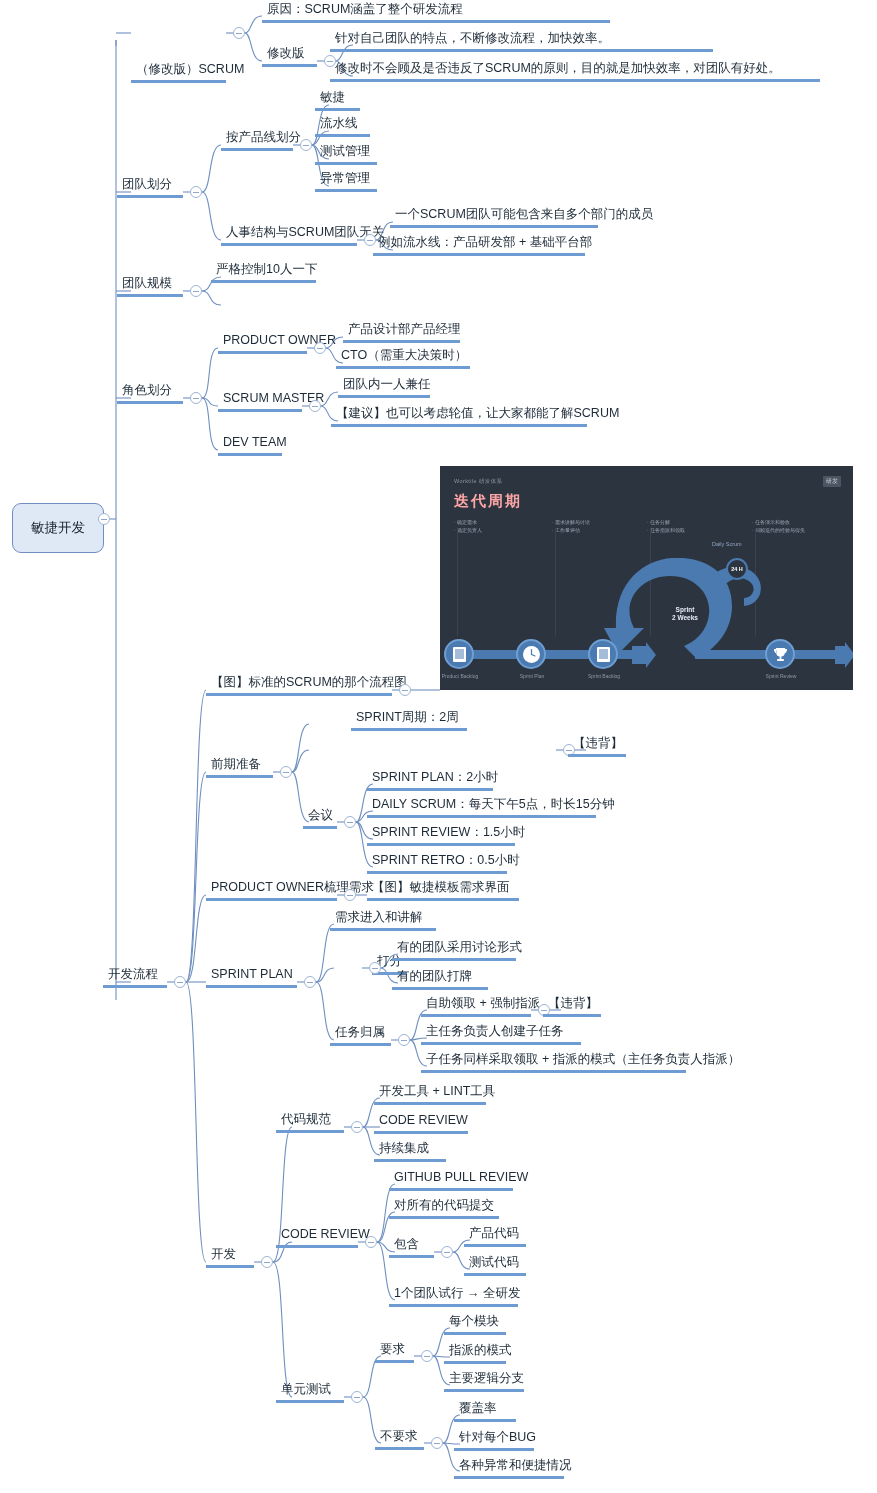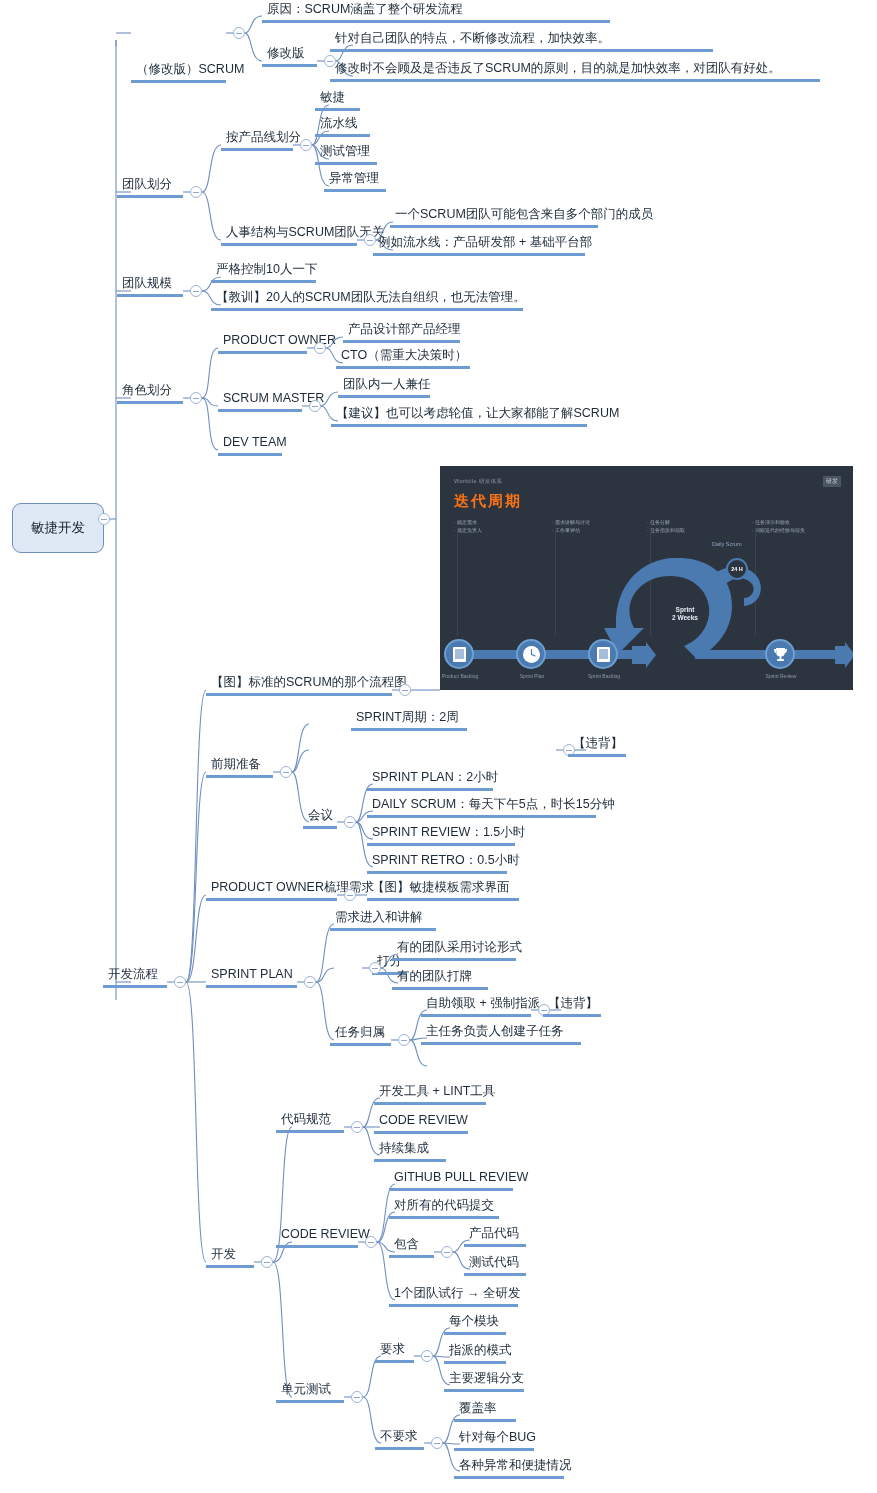--- a/index.html
+++ b/index.html
@@ -70,21 +70,21 @@
     position:absolute;left:14px;top:12px;
     color:#8d97a4;font-size:5.5px;letter-spacing:.4px;
   }
   .slide-logo{
     position:absolute;right:12px;top:10px;
     color:#c9d2dd;font-size:6px;
     background:#4c5562;padding:1px 3px;border-radius:1px;
   }
   .slide-title{
     position:absolute;left:14px;top:26px;
-    color:#f97316;font-size:15px;font-weight:bold;letter-spacing:2px;
+    color:#fca5a5;font-size:15px;font-weight:bold;letter-spacing:2px;
   }
   .slide-col{position:absolute;top:52px;color:#9aa5b2;font-size:5px;line-height:8px;}
   .slide-col div{white-space:nowrap;}
   .slide-col div::before{content:"·  ";}
   .vline{position:absolute;width:1px;background:#3a4351;top:62px;height:108px;}
 
   .track{position:absolute;height:9px;background:#4a7ab0;}
   .circ{
     position:absolute;width:30px;height:30px;border-radius:50%;
     background:#4a7ab0;border:2px solid #6e9fd4;box-sizing:border-box;
@@ -260,33 +260,32 @@
 
   <div class="node" style="left:117px;top:177px;width:66px;"><span class="txt">团队划分</span></div>
   <div class="toggle" style="left:190px;top:186px;"></div>
 
   <div class="node" style="left:221px;top:130px;width:72px;"><span class="txt">按产品线划分</span></div>
   <div class="toggle" style="left:300px;top:139px;"></div>
 
   <div class="node" style="left:315px;top:90px;width:45px;"><span class="txt">敏捷</span></div>
   <div class="node" style="left:315px;top:116px;width:55px;"><span class="txt">流水线</span></div>
   <div class="node" style="left:315px;top:144px;width:62px;"><span class="txt">测试管理</span></div>
-  <div class="node" style="left:324px;top:171px;width:62px;"><span class="txt">异常管理</span></div>
+  <div class="node" style="left:315px;top:171px;width:62px;"><span class="txt">异常管理</span></div>
 
   <div class="node" style="left:221px;top:225px;width:136px;"><span class="txt">人事结构与SCRUM团队无关</span></div>
   <div class="toggle" style="left:364px;top:234px;"></div>
 
   <div class="node" style="left:390px;top:207px;width:208px;"><span class="txt">一个SCRUM团队可能包含来自多个部门的成员</span></div>
   <div class="node" style="left:373px;top:235px;width:212px;"><span class="txt">例如流水线：产品研发部 + 基础平台部</span></div>
 
   <div class="node" style="left:117px;top:276px;width:66px;"><span class="txt">团队规模</span></div>
   <div class="toggle" style="left:190px;top:285px;"></div>
 
   <div class="node" style="left:211px;top:262px;width:105px;"><span class="txt">严格控制10人一下</span></div>
-  <div class="node" style="left:211px;top:290px;width:312px;"><span class="txt">【教训】20人的SCRUM团队无法自组织，也无法管理。</span></div>
 
   <div class="node" style="left:117px;top:383px;width:66px;"><span class="txt">角色划分</span></div>
   <div class="toggle" style="left:190px;top:392px;"></div>
 
   <div class="node" style="left:218px;top:333px;width:89px;"><span class="txt">PRODUCT OWNER</span></div>
   <div class="toggle" style="left:314px;top:342px;"></div>
 
   <div class="node" style="left:343px;top:322px;width:117px;"><span class="txt">产品设计部产品经理</span></div>
   <div class="node" style="left:336px;top:348px;width:134px;"><span class="txt">CTO（需重大决策时）</span></div>
 
@@ -424,20 +423,21 @@
   <div class="toggle" style="left:369px;top:962px;"></div>
   <div class="node" style="left:392px;top:940px;width:124px;"><span class="txt">有的团队采用讨论形式</span></div>
   <div class="node" style="left:392px;top:969px;width:96px;"><span class="txt">有的团队打牌</span></div>
 
   <div class="node" style="left:330px;top:1025px;width:61px;"><span class="txt">任务归属</span></div>
   <div class="toggle" style="left:398px;top:1034px;"></div>
   <div class="node" style="left:421px;top:996px;width:110px;"><span class="txt">自助领取 + 强制指派</span></div>
   <div class="toggle" style="left:538px;top:1004px;"></div>
   <div class="node" style="left:543px;top:996px;width:58px;"><span class="txt">【违背】</span></div>
   <div class="node" style="left:421px;top:1024px;width:160px;"><span class="txt">主任务负责人创建子任务</span></div>
+  <div class="node" style="left:421px;top:1052px;width:265px;"><span class="txt">子任务同样采取领取 + 指派的模式（主任务负责人指派）</span></div>
 
   <div class="node" style="left:206px;top:1247px;width:48px;"><span class="txt">开发</span></div>
   <div class="toggle" style="left:261px;top:1256px;"></div>
 
   <div class="node" style="left:276px;top:1112px;width:68px;"><span class="txt">代码规范</span></div>
   <div class="toggle" style="left:351px;top:1121px;"></div>
   <div class="node" style="left:374px;top:1084px;width:112px;"><span class="txt">开发工具 + LINT工具</span></div>
   <div class="node" style="left:374px;top:1113px;width:94px;"><span class="txt">CODE REVIEW</span></div>
   <div class="node" style="left:374px;top:1141px;width:72px;"><span class="txt">持续集成</span></div>
 

